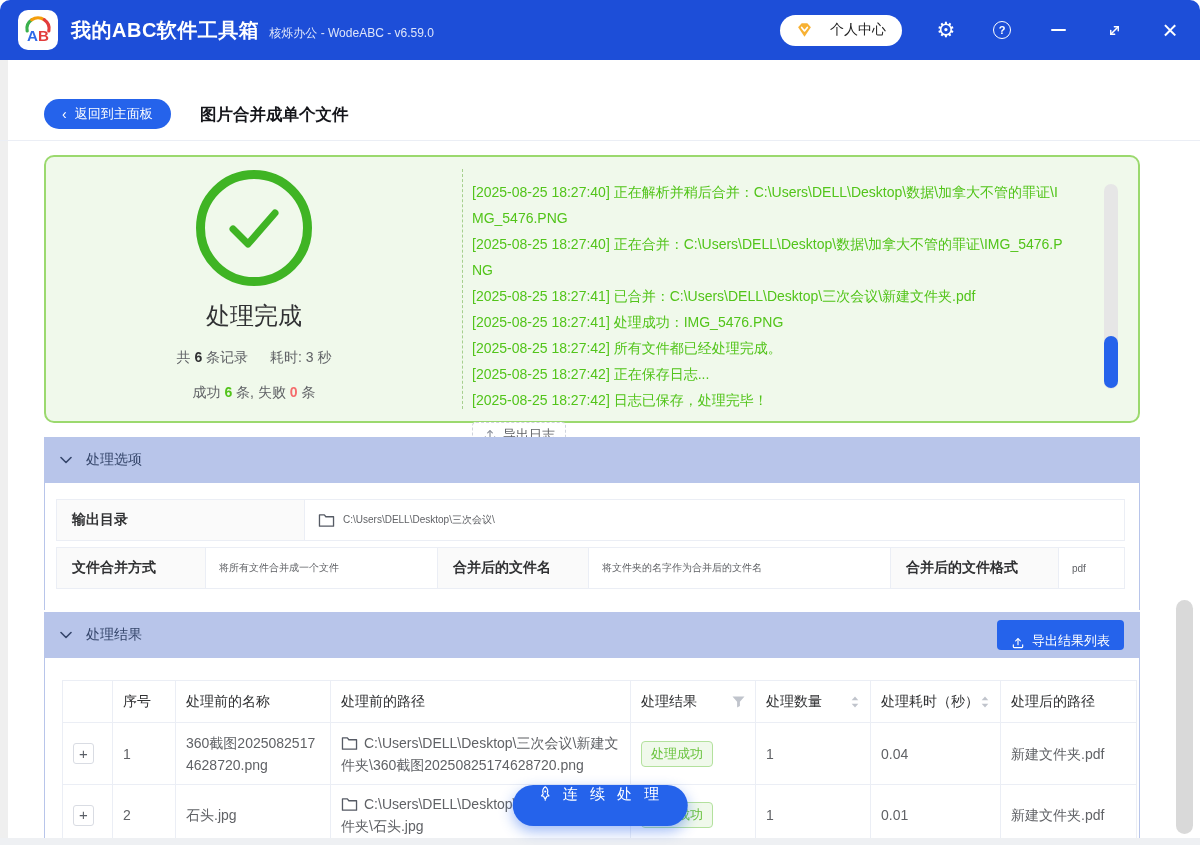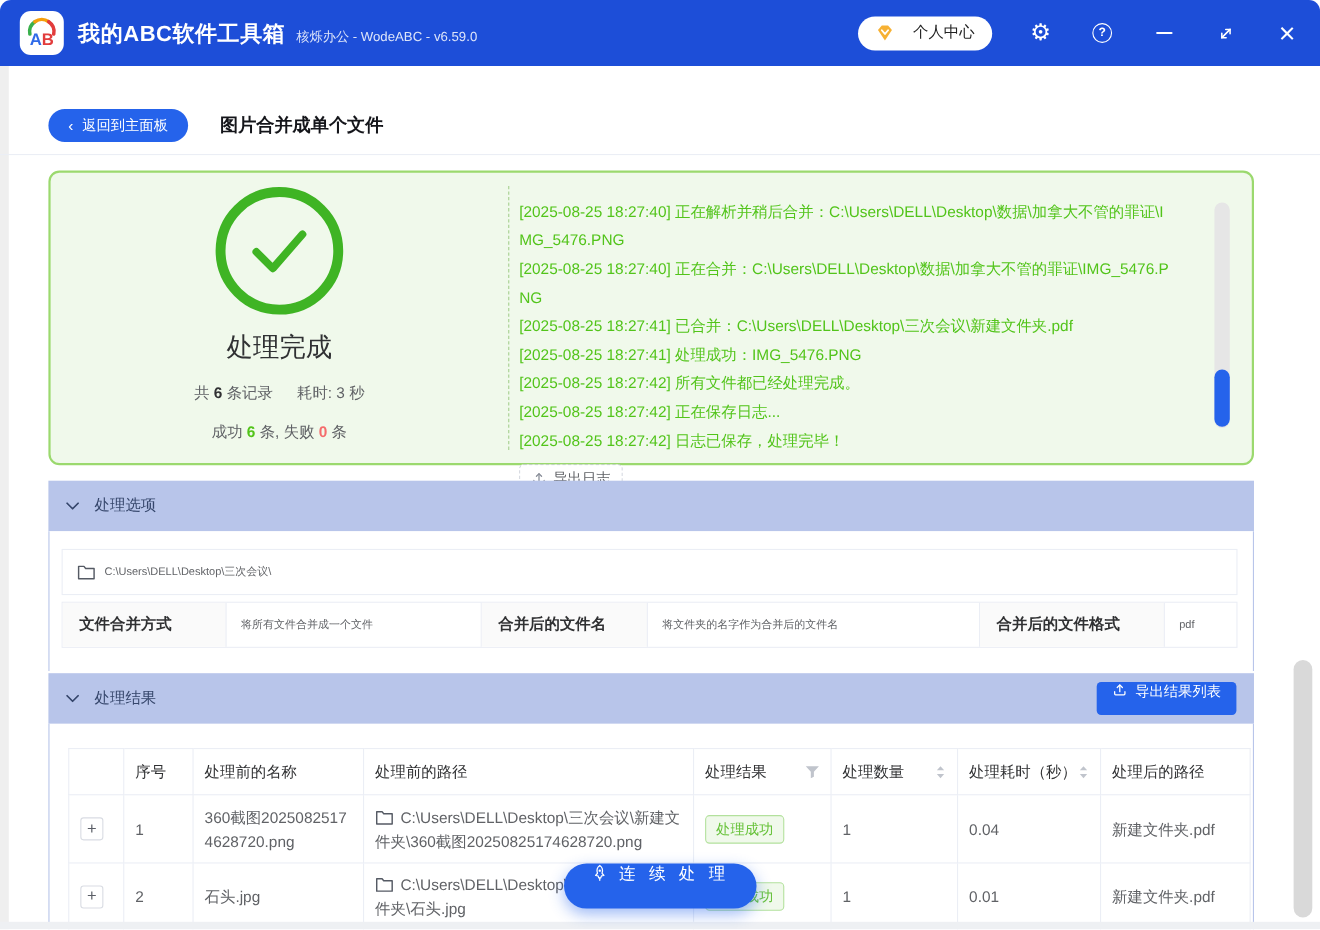--- a/index.html
+++ b/index.html
@@ -62,21 +62,21 @@
 
   .opt-row{display:flex;border:1px solid #ebeef5;height:42px;margin-bottom:6px;}
   .opt-label{background:#fafafa;border-right:1px solid #ebeef5;display:flex;align-items:center;padding:0 15px;
              font-weight:700;font-size:14px;color:#303133;flex:0 0 auto;}
   .opt-value{display:flex;align-items:center;gap:8px;padding:0 13px;font-size:10px;color:#606266;border-right:1px solid #ebeef5;
              flex:0 0 auto;overflow:hidden;white-space:nowrap;}
   .opt-value:last-child{border-right:none;}
   .grow{flex:1 1 auto !important;}
 
   .export-results-btn{margin-left:auto;background:#2563eb;color:#fff;border:none;border-radius:4px;height:30px;
-                      display:flex;align-items:flex-start;gap:7px;font-size:13px;padding:0 14px;cursor:pointer;font-family:inherit;}
+                      display:flex;align-items:flex-end;gap:7px;font-size:13px;padding:0 14px;cursor:pointer;font-family:inherit;}
 
   
   table.results{border-collapse:collapse;table-layout:fixed;width:1074px;}
   table.results th,table.results td{border:1px solid #ebeef5;font-size:14px;padding:8px 10px;text-align:left;vertical-align:middle;}
   table.results th{height:42px;color:#303133;font-weight:400;}
   th.red{color:#f56c6c;}
   th .th-inner{display:flex;align-items:center;justify-content:space-between;}
   td{color:#606266;}
   .plus-btn{width:21px;height:21px;border:1px solid #d9dce3;border-radius:3px;background:#fff;color:#5a5e66;
             font-size:15px;line-height:18px;text-align:center;cursor:pointer;padding:0;font-family:inherit;}
@@ -197,20 +197,21 @@
   <div class="section-header sec-options">
     <span class="chev">
       <svg width="12" height="8" viewBox="0 0 12 8">
           <path d="M1 1.5 L6 6.5 L11 1.5" fill="none" stroke="#35466b" stroke-width="1.6" stroke-linecap="round" stroke-linejoin="round"></path>
         </svg>
     </span>
     <span>处理选项</span>
   </div>
   <div class="section-body body-options">
     <div class="opt-row">
+      <div class="opt-label" style="width:248px;">输出目录</div>
       <div class="opt-value grow">
         <svg width="17" height="15" viewBox="0 0 18 16">
             <path d="M1.5 14 V2 h5.2 l1.6 2 h8.2 v10 z" fill="none" stroke="#555a64" stroke-width="1.4" stroke-linejoin="round"></path>
           </svg>
         <span>C:\Users\DELL\Desktop\三次会议\</span>
       </div>
     </div>
     <div class="opt-row">
       <div class="opt-label" style="width:149px;">文件合并方式</div>
       <div class="opt-value" style="width:232px;">

